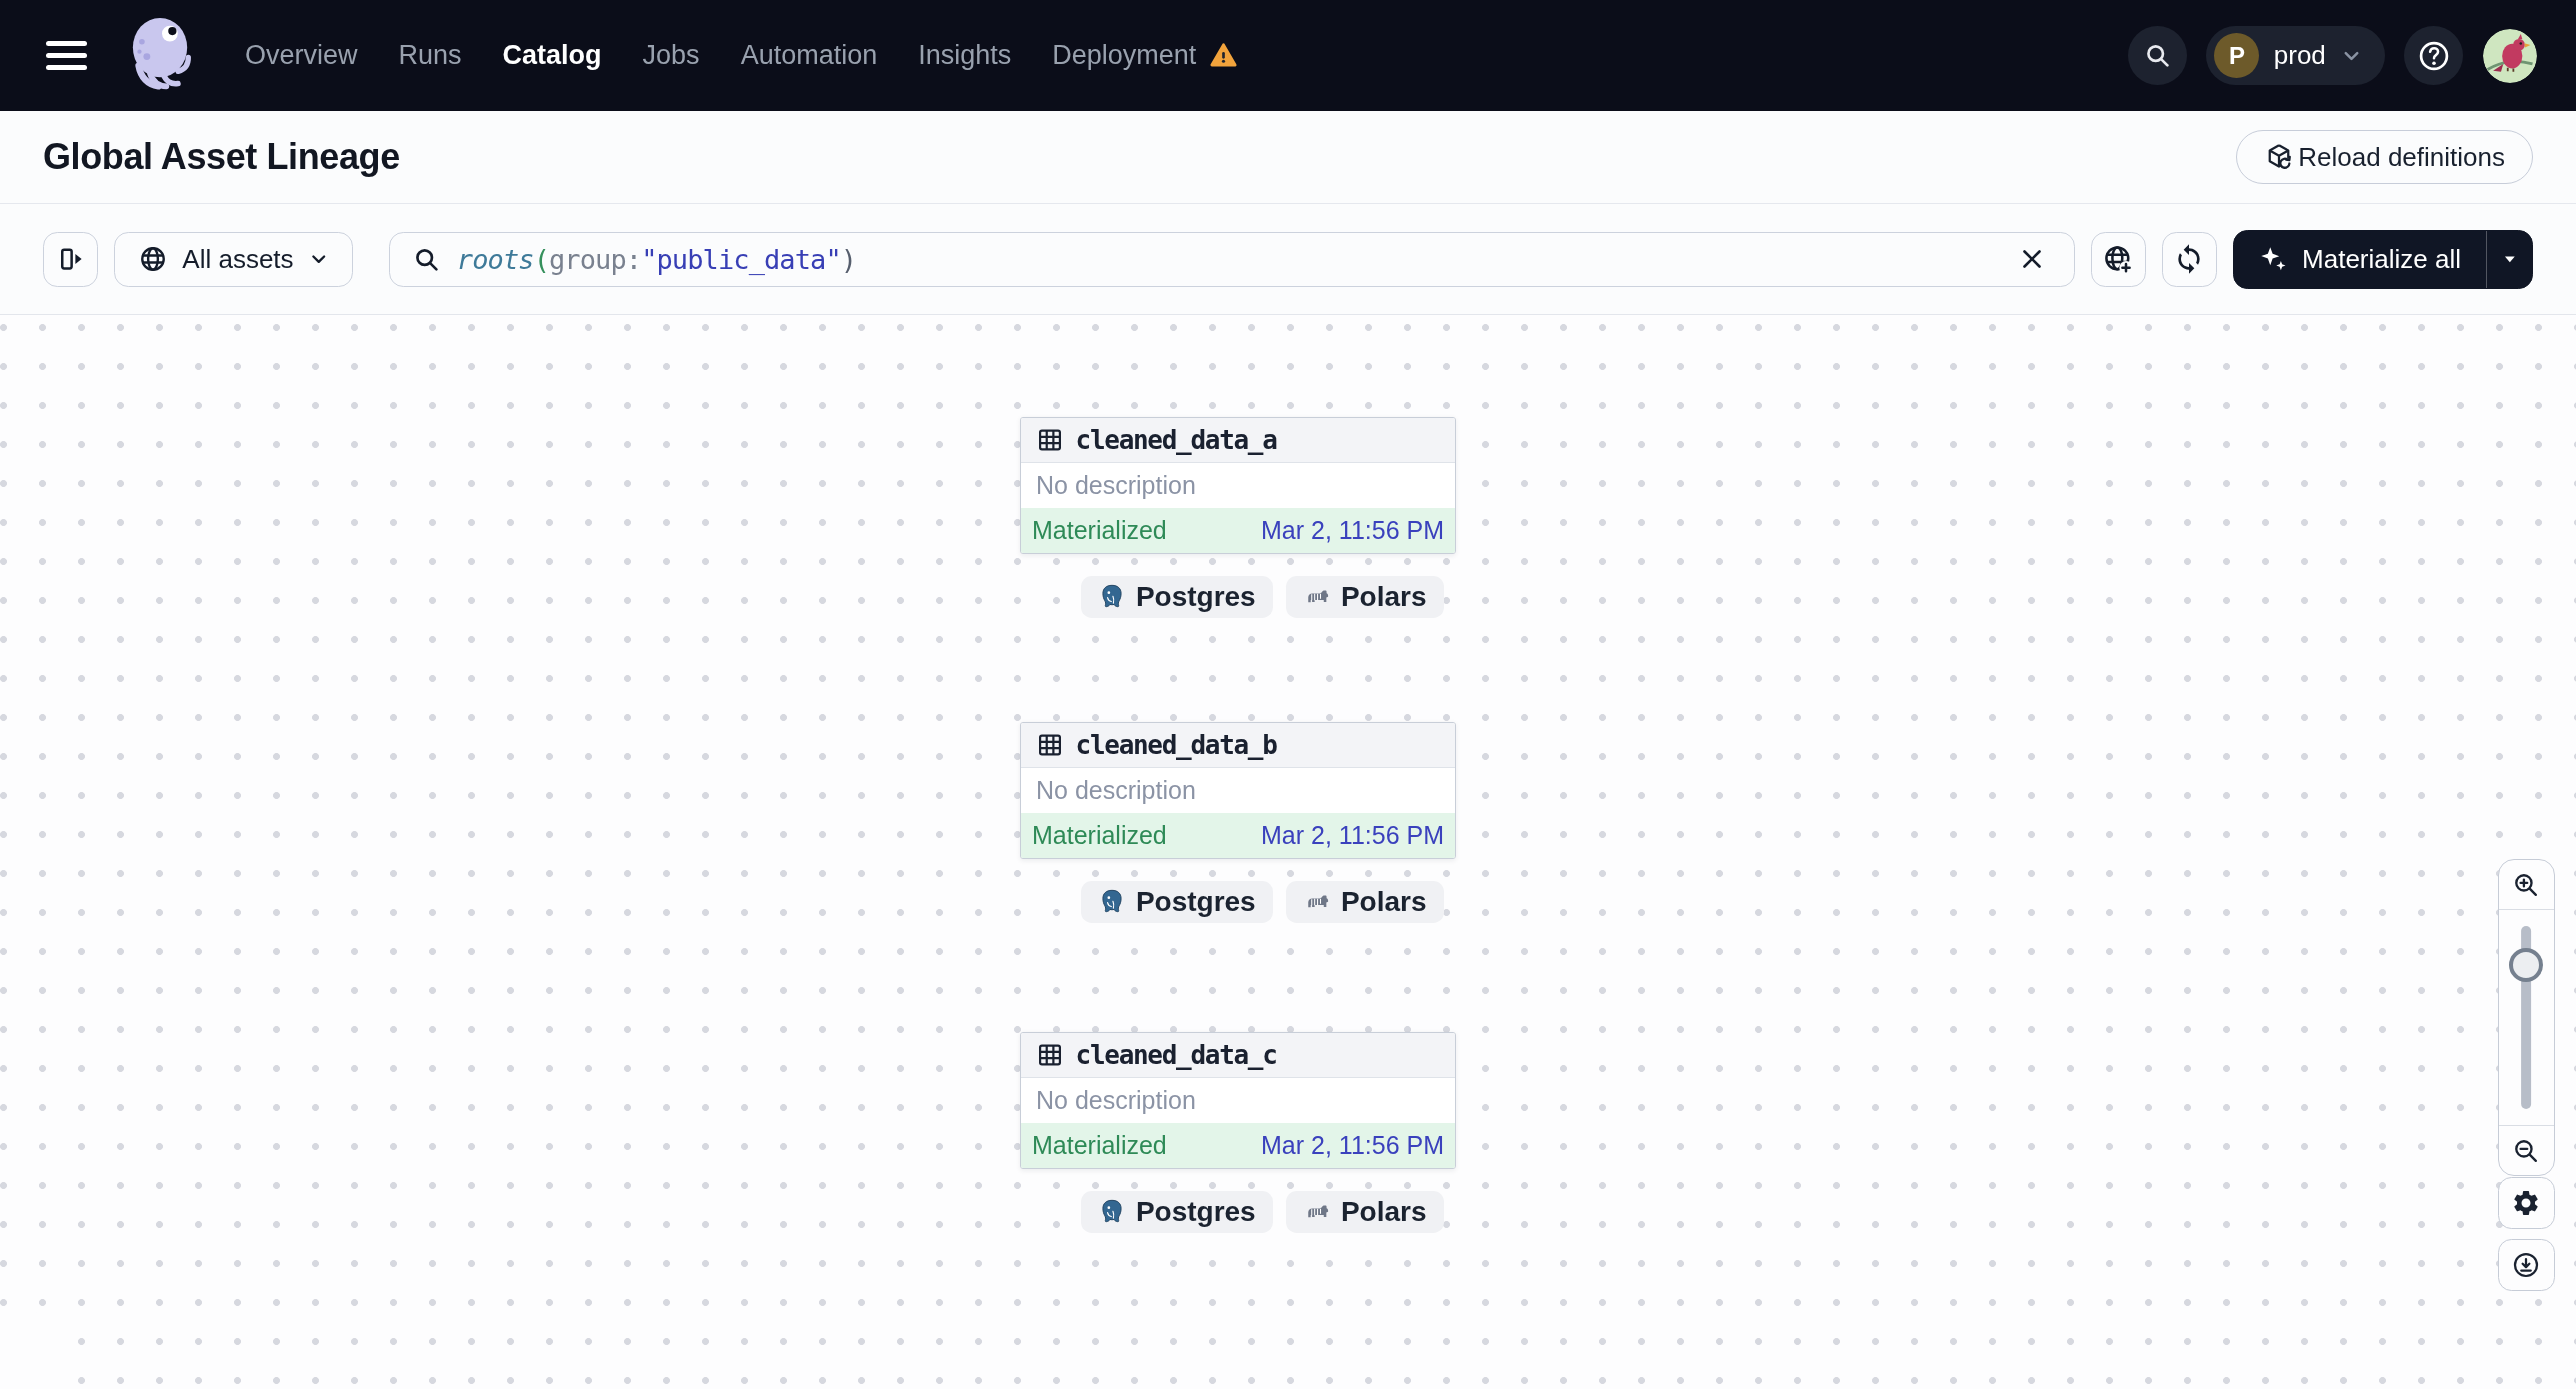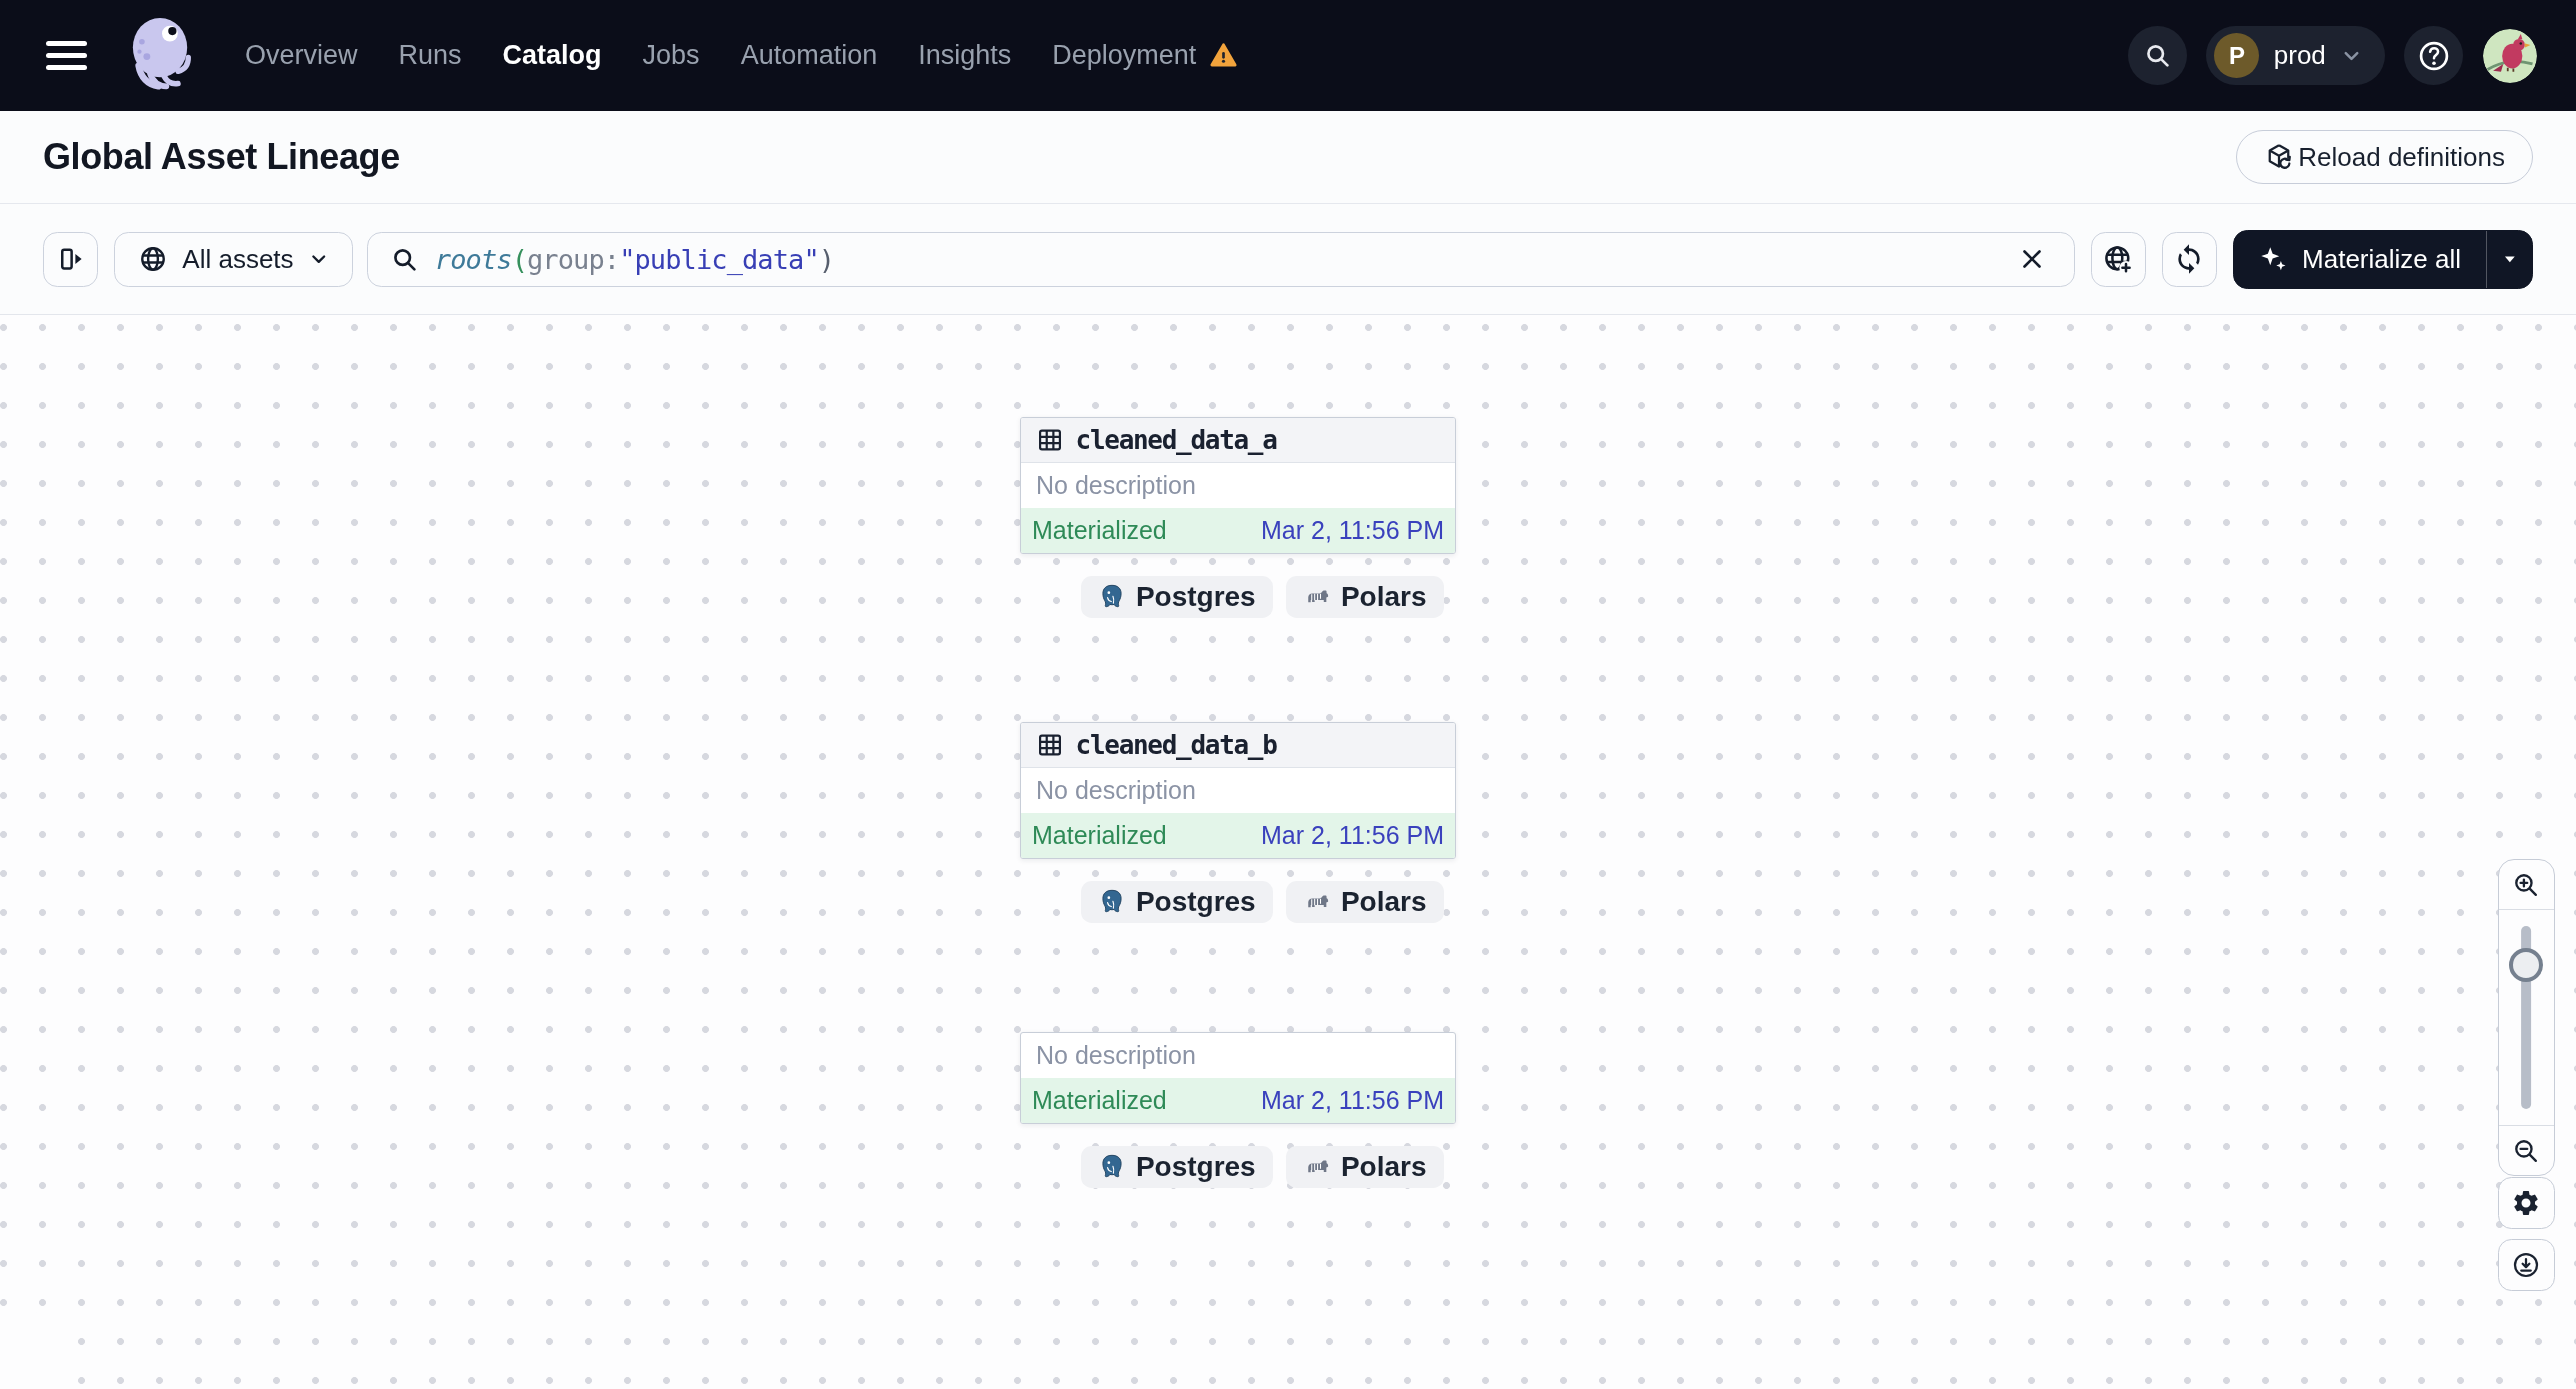--- a/index.html
+++ b/index.html
@@ -46,21 +46,21 @@
   .toolbar {
     height:111px; display:flex; align-items:center;
     padding:0 43px; background:#fbfcfd; border-bottom:0.9px solid #e3e6ec;
   }
   .tb-btn {
     height:55px; border:0.9px solid #ccd2dd; border-radius:14.3px; background:#fbfcfd;
     display:flex; align-items:center; justify-content:center; cursor:pointer;
     color:#141c2a; font-family:inherit;
   }
   .toggle-btn { width:55px; margin-right:16px; }
-  .scope-btn { padding:0 23px; gap:14.3px; font-size:26px; margin-right:14px; }
+  .scope-btn { padding:0 23px; gap:14.3px; font-size:26px; margin-right:36px; }
   .searchbox {
     flex:1; height:55px; border:0.9px solid #ccd2dd; border-radius:14.3px; background:#fbfcfd;
     display:flex; align-items:center; gap:16px; padding:0 21.5px; cursor:text;
   }
   .query { font-family:"DejaVu Sans Mono", monospace; font-size:27px; letter-spacing:-0.9px; white-space:pre; flex:1; }
   .tk-fn    { color:#3e7a99; font-style:italic; }
   .tk-open  { color:#35905c; }
   .tk-key   { color:#79818f; }
   .tk-colon { color:#79818f; }
   .tk-value { color:#383fb5; }
@@ -362,20 +362,27 @@
           <path fill="#6f7787" d="M4.5 16.5v-4.2c0-2 1.5-3.4 3.5-3.4h6.2c.9 0 1.7-.5 2.2-1.3.4-.7 1.2-1.1 2-1.1h.9c.5 0 .9.4.9.9v1.3c.7.3 1.3 1 1.3 1.9v1.2l-1.5.6v3.9h-2.2v-1.8H10v1.8H7.8v-1.8H6.6v2z"></path>
           <path d="M7.5 9.6v5M10 9.2v5.6M12.5 9.2v5.6M15 9.2v4.2" stroke="#ffffff" stroke-width="0.9"></path>
         </svg>
         <span>Polars</span>
       </button>
     </div>
   </div>
 
   <div class="node-wrap" style="top:717px;">
     <div class="asset-node">
+      <div class="node-header">
+        <svg width="28" height="28" viewBox="0 0 24 24">
+          <rect x="3.5" y="4" width="17" height="16" rx="1.6" fill="none" stroke="#1a2130" stroke-width="1.9"></rect>
+          <path d="M3.5 9.3h17M3.5 14.6h17M9.2 4v16M14.9 4v16" stroke="#1a2130" stroke-width="1.9"></path>
+        </svg>
+        <span class="node-name">cleaned_data_c</span>
+      </div>
       <div class="node-body">No description</div>
       <div class="node-footer">
         <span class="node-status">Materialized</span>
         <span class="node-ts">Mar 2, 11:56 PM</span>
       </div>
     </div>
     <div class="tag-row">
       <button class="tag">
         <svg width="28" height="28" viewBox="0 0 24 24">
           <path fill="#336791" stroke="#1e3f5c" stroke-width="0.8" d="M12 2C7 2 4.2 4.8 4.2 9c0 2.6.8 4.8 1.7 6.3.7 1.2.9 2.6.4 3.9-.2.6.2 1.2.9 1.1 1.4-.2 2.5-.9 3.1-1.9.6.2 1.1.2 1.7.2s1.1 0 1.7-.2c.6 1 1.7 1.7 3.1 1.9.7.1 1.1-.5.9-1.1-.5-1.3-.3-2.7.4-3.9.9-1.5 1.7-3.7 1.7-6.3 0-4.2-2.8-7-7.8-7z"></path>

